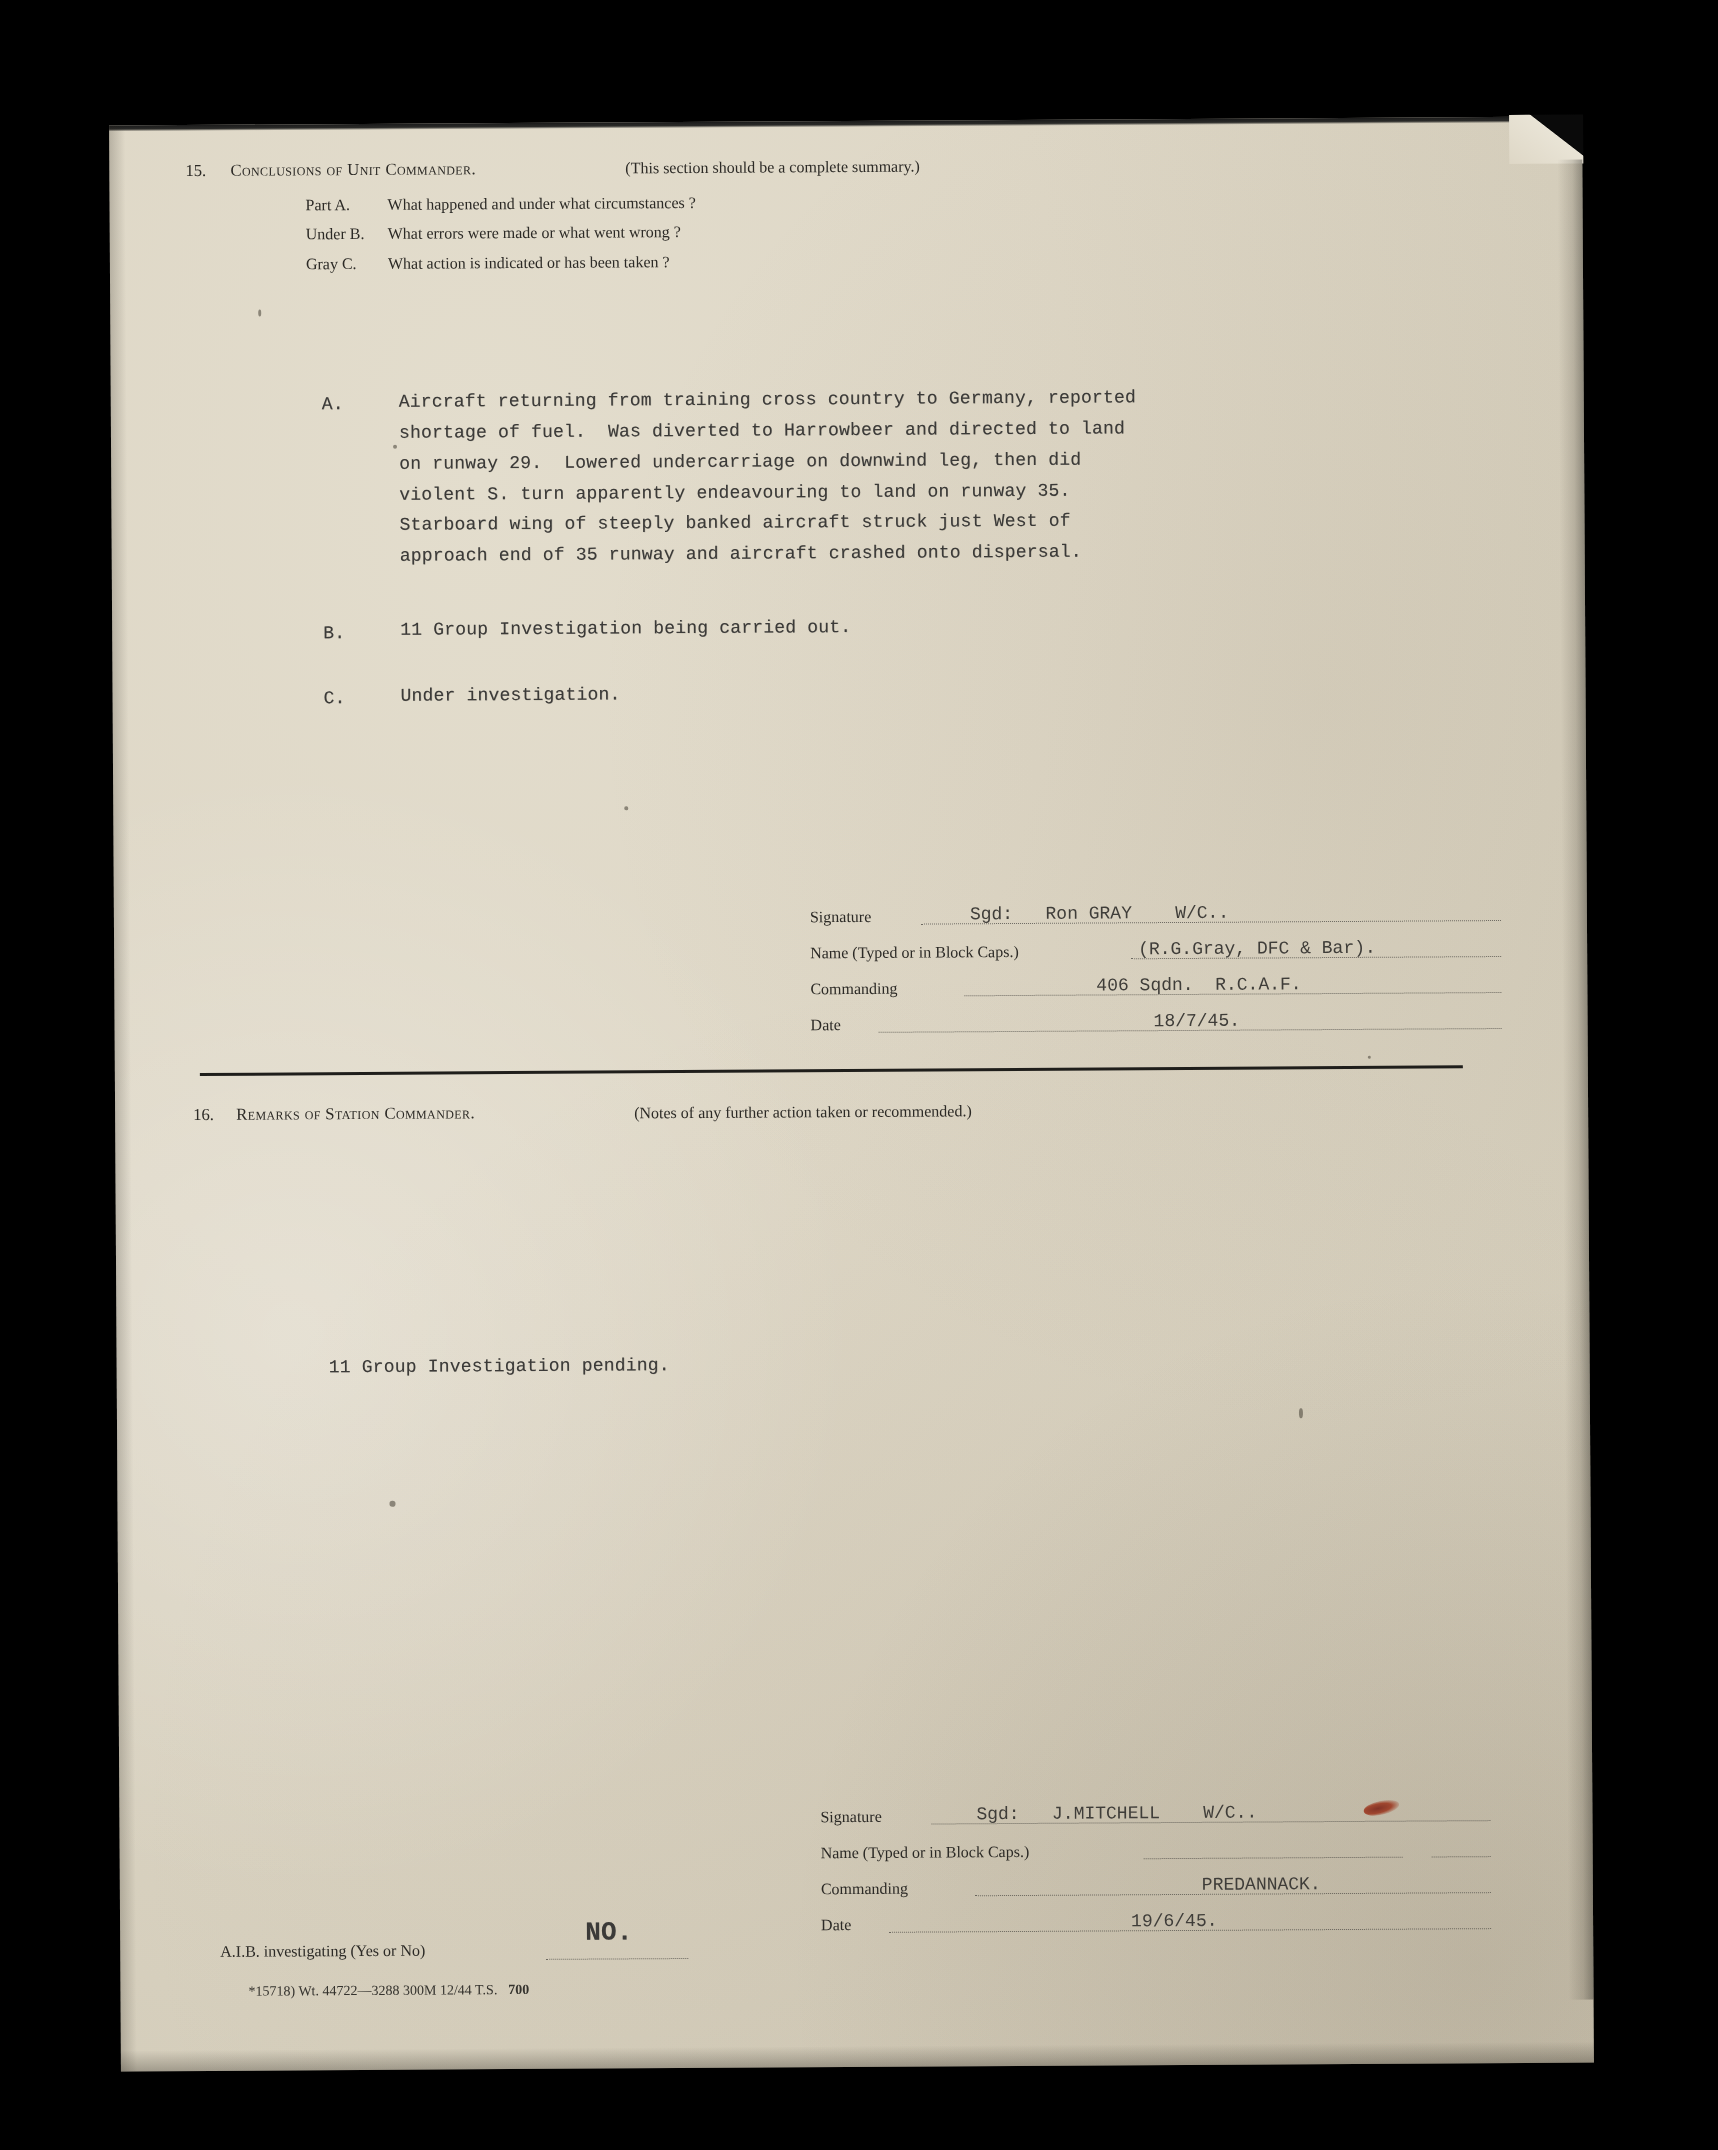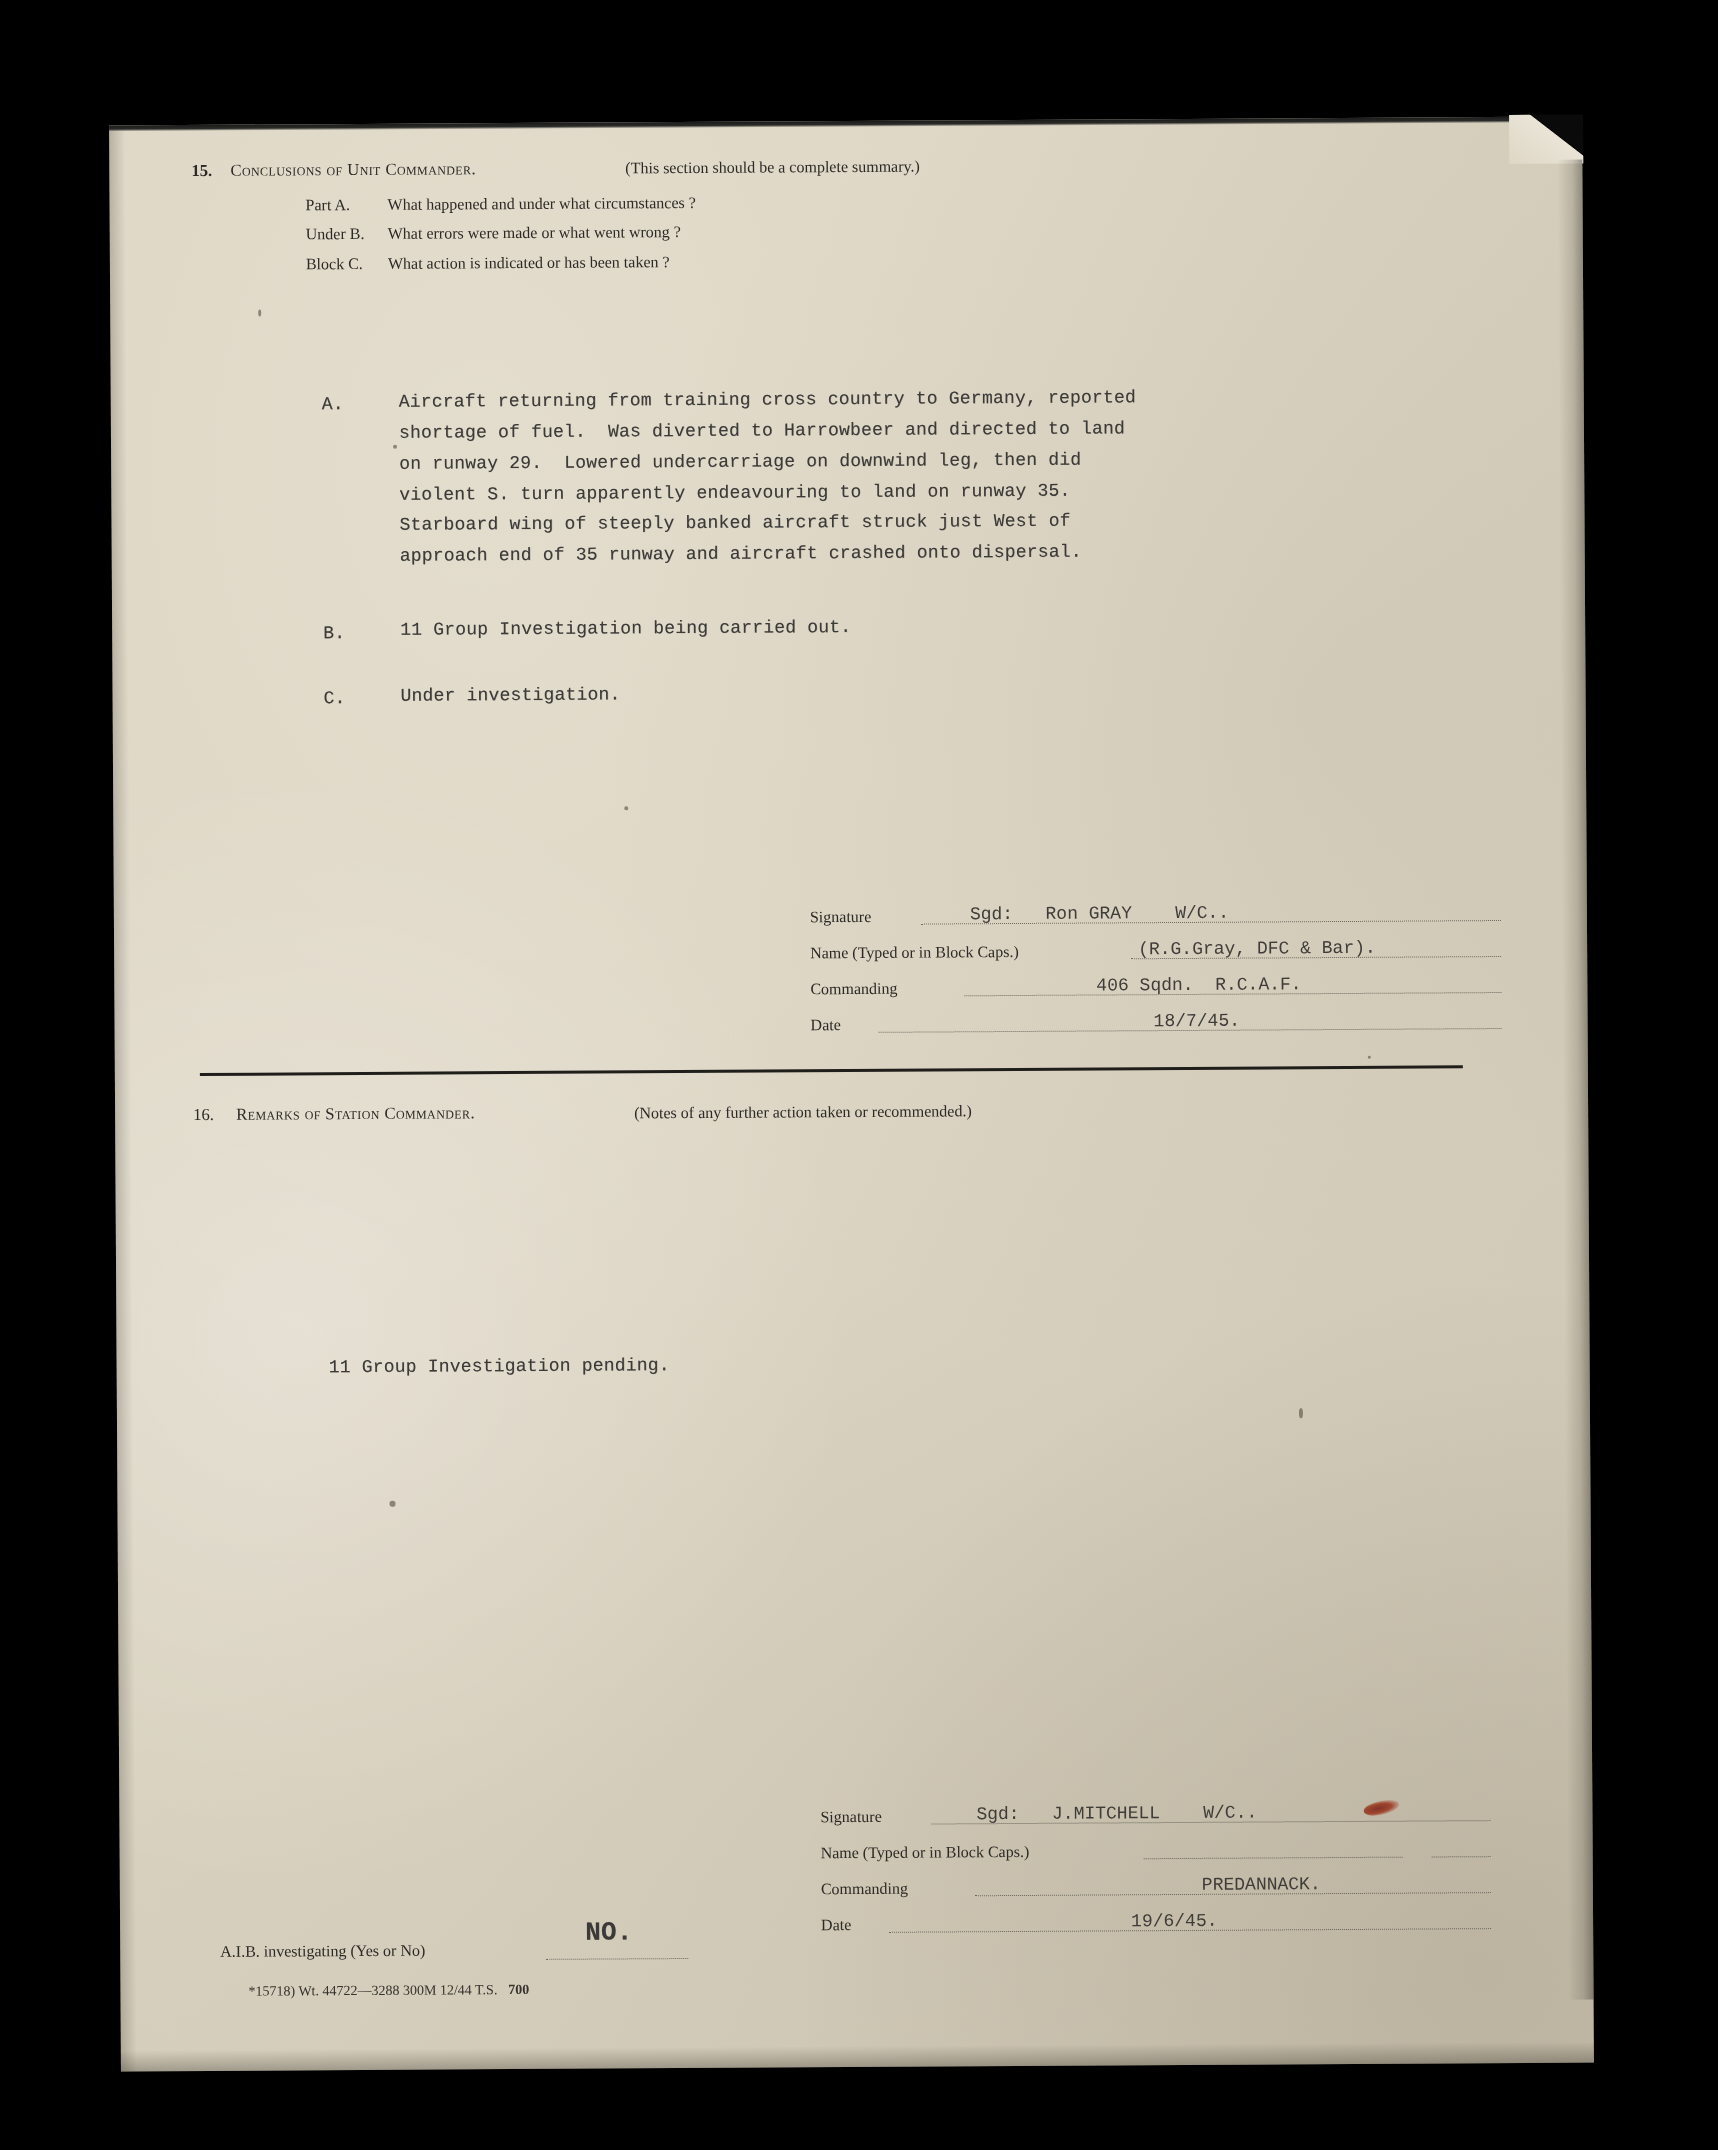--- a/index.html
+++ b/index.html
@@ -181,31 +181,31 @@
   <div class="left-strip"></div>
   <div class="bottom-strip"></div>
 
   <div class="speck" style="left:148px; top:185px; width:3.1px; height:7.4px;"></div>
   <div class="speck" style="left:282px; top:321px; width:4.3px; height:4.3px;"></div>
   <div class="speck" style="left:511px; top:684px; width:3.7px; height:3.7px;"></div>
   <div class="speck" style="left:1182px; top:1290px; width:3.7px; height:10px;"></div>
   <div class="speck" style="left:272px; top:1377px; width:5.6px; height:5.6px;"></div>
   <div class="speck" style="left:1253px; top:938px; width:3.1px; height:3.1px;"></div>
 
-  <div class="printed sec-num" style="left:82px; top:36px;font-weight:bold;">15.</div>
+  <div class="printed sec-num" style="left:76px; top:36px;">15.</div>
   <div class="printed sec-caps" style="left:121px; top:36px;">Conclusions of Unit Commander.</div>
   <div class="printed sec-note" style="left:516px; top:37px;">(This section should be a complete summary.)</div>
 
   <div class="printed part-label" style="left:196px; top:72px;">Part A.</div>
   <div class="printed part-text" style="left:278px; top:72px;">What happened and under what circumstances ?</div>
 
   <div class="printed part-label" style="left:196px; top:101px;">Under B.</div>
   <div class="printed part-text" style="left:278px; top:101px;">What errors were made or what went wrong ?</div>
 
-  <div class="printed part-label" style="left:196px; top:131px;">Block C.</div>
+  <div class="printed part-label" style="left:196px; top:131px;">Gray C.</div>
   <div class="printed part-text" style="left:278px; top:131px;">What action is indicated or has been taken ?</div>
 
   <div class="typed" style="left:211px; top:270px;">A.</div>
   <div class="typed" style="left:288px; top:268px;">Aircraft returning from training cross country to Germany, reported</div>
   <div class="typed" style="left:288px; top:299px;">shortage of fuel.  Was diverted to Harrowbeer and directed to land</div>
   <div class="typed" style="left:288px; top:330px;">on runway 29.  Lowered undercarriage on downwind leg, then did</div>
   <div class="typed" style="left:288px; top:361px;">violent S. turn apparently endeavouring to land on runway 35.</div>
   <div class="typed" style="left:288px; top:391px;">Starboard wing of steeply banked aircraft struck just West of</div>
   <div class="typed" style="left:288px; top:422px;">approach end of 35 runway and aircraft crashed onto dispersal.</div>
 

